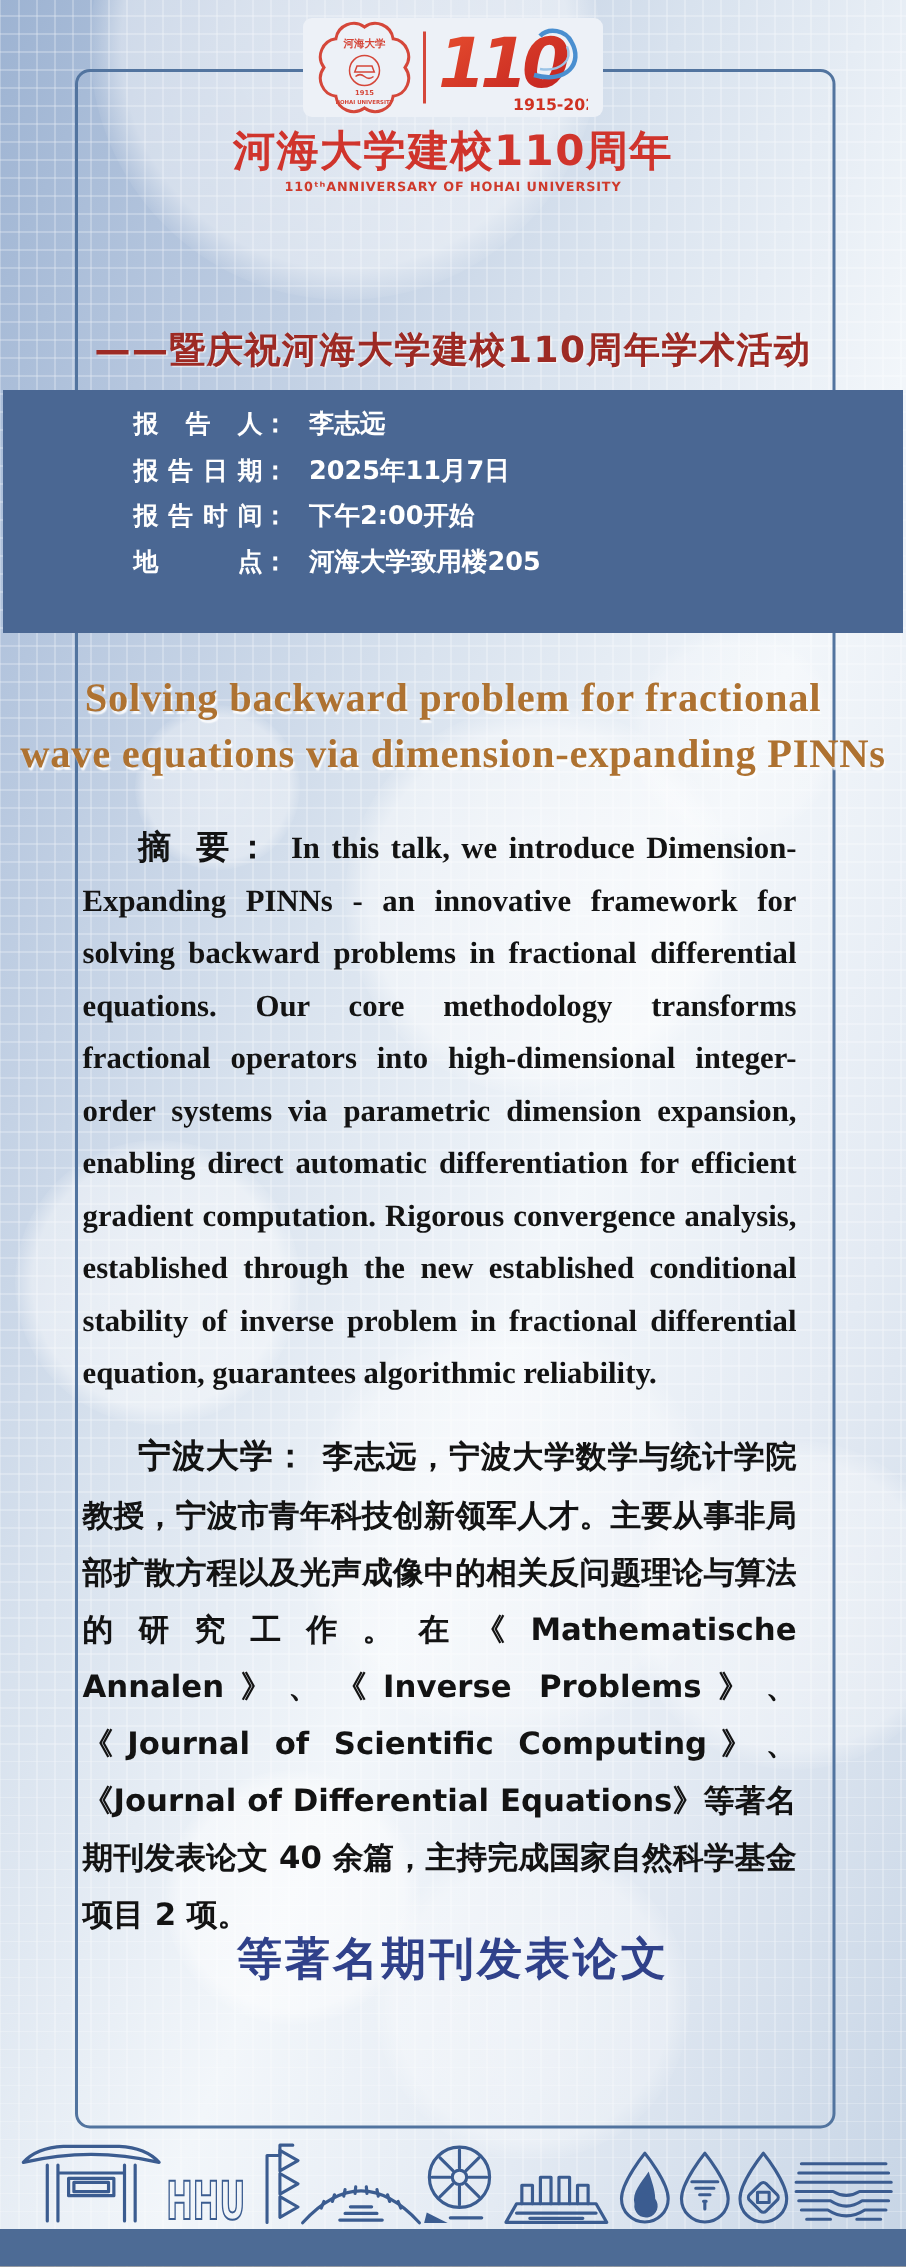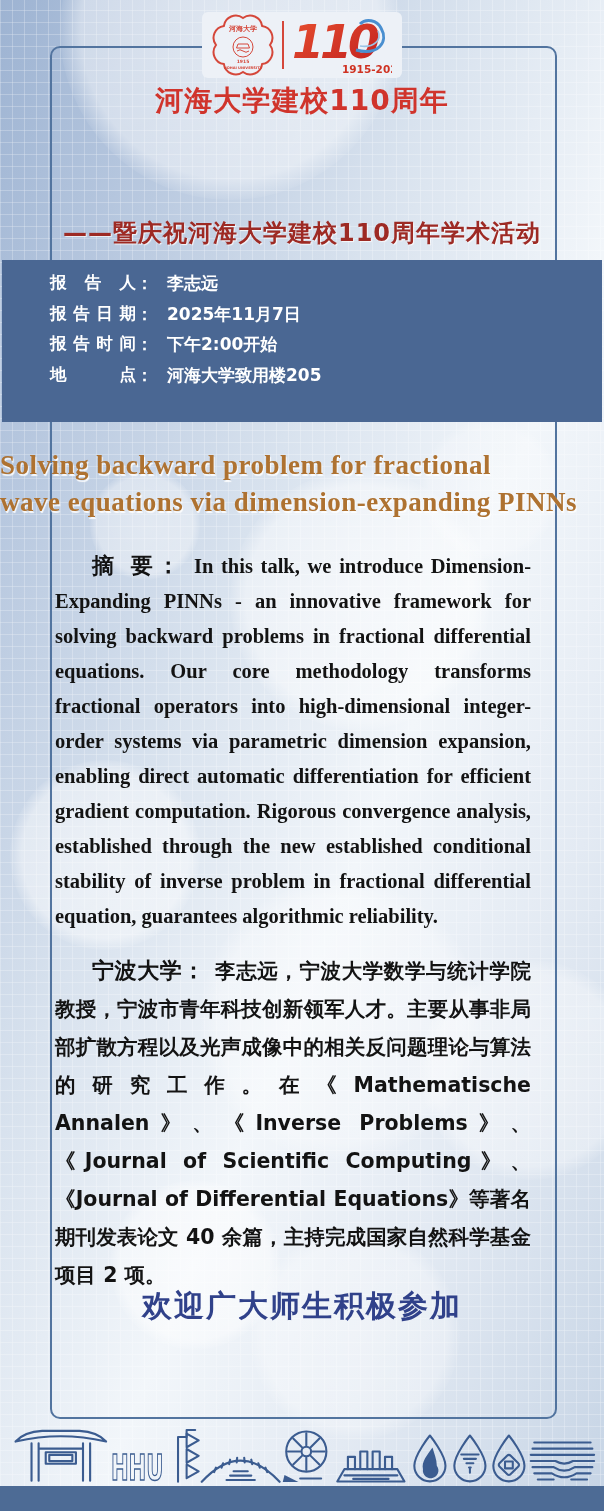--- a/index.html
+++ b/index.html
@@ -44,27 +44,27 @@
     font-weight:900;font-size:44px;line-height:53px;color:#2f4e80;letter-spacing:3px;
     text-shadow:2px 3px 2px rgba(255,255,255,.95),-1px -1px 1px rgba(255,255,255,.6);}
   .subtitle{position:absolute;left:0;top:217px;width:604px;text-align:center;
     font-weight:bold;font-size:24px;color:#9d2a24;letter-spacing:1px;
     text-shadow:1px 1px 1px rgba(255,255,255,.8);}
 
   
   .info-box{position:absolute;left:2px;top:260px;width:600px;height:162px;
     background:#4a6793;color:#fff;font-weight:bold;font-size:17px;
     padding:8px 0 0 48px;box-sizing:border-box;}
-  .info-row{line-height:30.5px;white-space:nowrap;}
+  .info-row{line-height:30.5px;white-space:nowrap;margin-left:39px;}
   .info-lbl{display:inline-block;width:86px;font-size:16.5px;
     text-align:justify;text-align-last:justify;vertical-align:bottom;}
   .info-colon{display:inline-block;margin-right:14px;}
 
   
-  .talk-title{position:absolute;left:0;top:447px;width:604px;text-align:left;
+  .talk-title{position:absolute;left:0;top:447px;width:604px;text-align:center;
     font-family:"Liberation Serif","DejaVu Serif",serif;font-weight:bold;
     font-size:27px;line-height:37px;color:#ae7231;letter-spacing:.5px;
     text-shadow:1px 2px 1px rgba(255,255,255,.9);}
 
   
   .para{position:absolute;left:55px;width:476px;margin:0;text-align:justify;color:#131313;}
   .abstract{top:548px;font-family:"Liberation Serif","DejaVu Serif",serif;
     font-weight:bold;font-size:20.5px;line-height:35px;text-indent:37px;}
   .cjk-label{font-family:"DejaVu Sans",sans-serif;font-weight:900;font-size:22px;
     letter-spacing:2px;margin-right:10px;}
@@ -121,20 +121,21 @@
               <stop offset="1" stop-color="#c01f1f"></stop>
           </linearGradient>
         </defs>
         <text x="0" y="44" font-size="46" font-style="italic" font-weight="900" letter-spacing="-4" fill="url(#g110)">110</text>
         <path d="M64,36 C86,42 97,28 89,14 C85,6 74,4 68,10" stroke="#4a8fd0" stroke-width="3" fill="none"></path>
         <path d="M68,32 C82,34 90,26 86,17" stroke="#9cc4e6" stroke-width="1.6" fill="none"></path>
         <text x="50" y="59" font-size="10.5" font-weight="bold" fill="#cf3222">1915-2025</text>
       </svg>
     </div>
     <div class="ann-cn">河海大学建校110周年</div>
+    <div class="ann-en">110ᵗʰANNIVERSARY OF HOHAI UNIVERSITY</div>
   </div>
 
   <div class="subtitle">——暨庆祝河海大学建校110周年学术活动</div>
 
   <div class="info-box">
     <div class="info-row">
       <span class="info-lbl">报告人</span><span class="info-colon">：</span><span>李志远</span>
     </div>
     <div class="info-row">
       <span class="info-lbl">报告日期</span><span class="info-colon">：</span><span>2025年11月7日</span>
@@ -149,21 +150,21 @@
 
   <div class="talk-title">
     <div>Solving backward problem for fractional</div>
     <div>wave equations via dimension-expanding PINNs</div>
   </div>
 
   <p class="para abstract"><span class="cjk-label">摘  要：</span><span>In this talk, we introduce Dimension-Expanding PINNs - an innovative framework for solving backward problems in fractional differential equations. Our core methodology transforms fractional operators into high-dimensional integer-order systems via parametric dimension expansion, enabling direct automatic differentiation for efficient gradient computation. Rigorous convergence analysis, established through the new established conditional stability of inverse problem in fractional differential equation, guarantees algorithmic reliability.</span></p>
 
   <p class="para bio"><span class="cjk-label">宁波大学：</span><span>李志远，宁波大学数学与统计学院教授，宁波市青年科技创新领军人才。主要从事非局部扩散方程以及光声成像中的相关反问题理论与算法的研究工作。在《Mathematische Annalen》、《Inverse Problems》、《Journal of Scientific Computing》、《Journal of Differential Equations》等著名期刊发表论文 40 余篇，主持完成国家自然科学基金项目 2 项。</span></p>
 
-  <div class="welcome">欢迎广大师生积极参加</div>
+  <div class="welcome">等著名期刊发表论文</div>
 
   <div class="icon-band">
     <svg width="108" height="64" viewBox="0 0 110 64">
       <path class="ic" d="M4,18 Q14,7 34,6 H76 Q96,7 106,18 Q80,12 55,12 Q30,12 4,18 Z"></path>
       <path class="ic" d="M22,20 V62 M30,20 V62 M80,20 V62 M88,20 V62 M30,26 H80"></path>
       <rect class="ic" x="38" y="30" width="34" height="13"></rect>
       <rect class="ic" x="42" y="33" width="26" height="7" stroke-width="1.4"></rect>
     </svg>
     <svg width="62" height="46" viewBox="0 0 64 46">
       <text x="1" y="42" font-size="40" font-weight="bold" textLength="60" lengthAdjust="spacingAndGlyphs" fill="none" stroke="#3b5c90" stroke-width="1.6">HHU</text>

